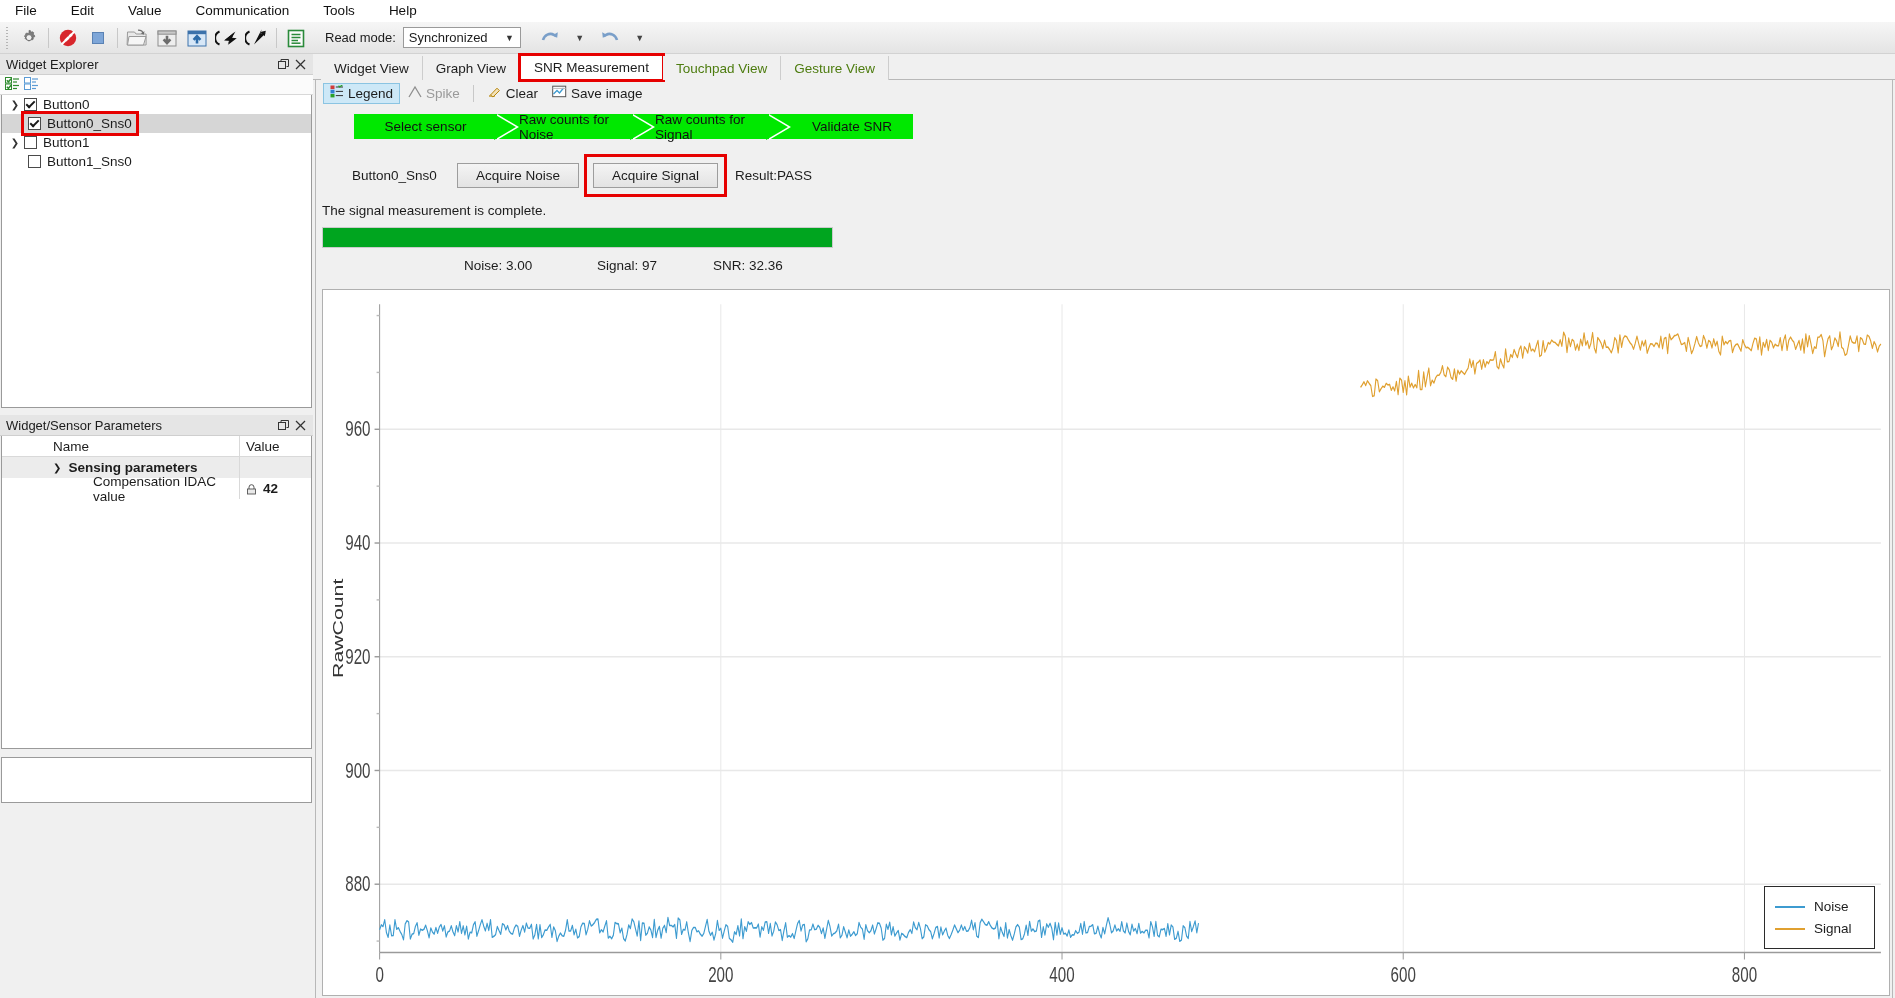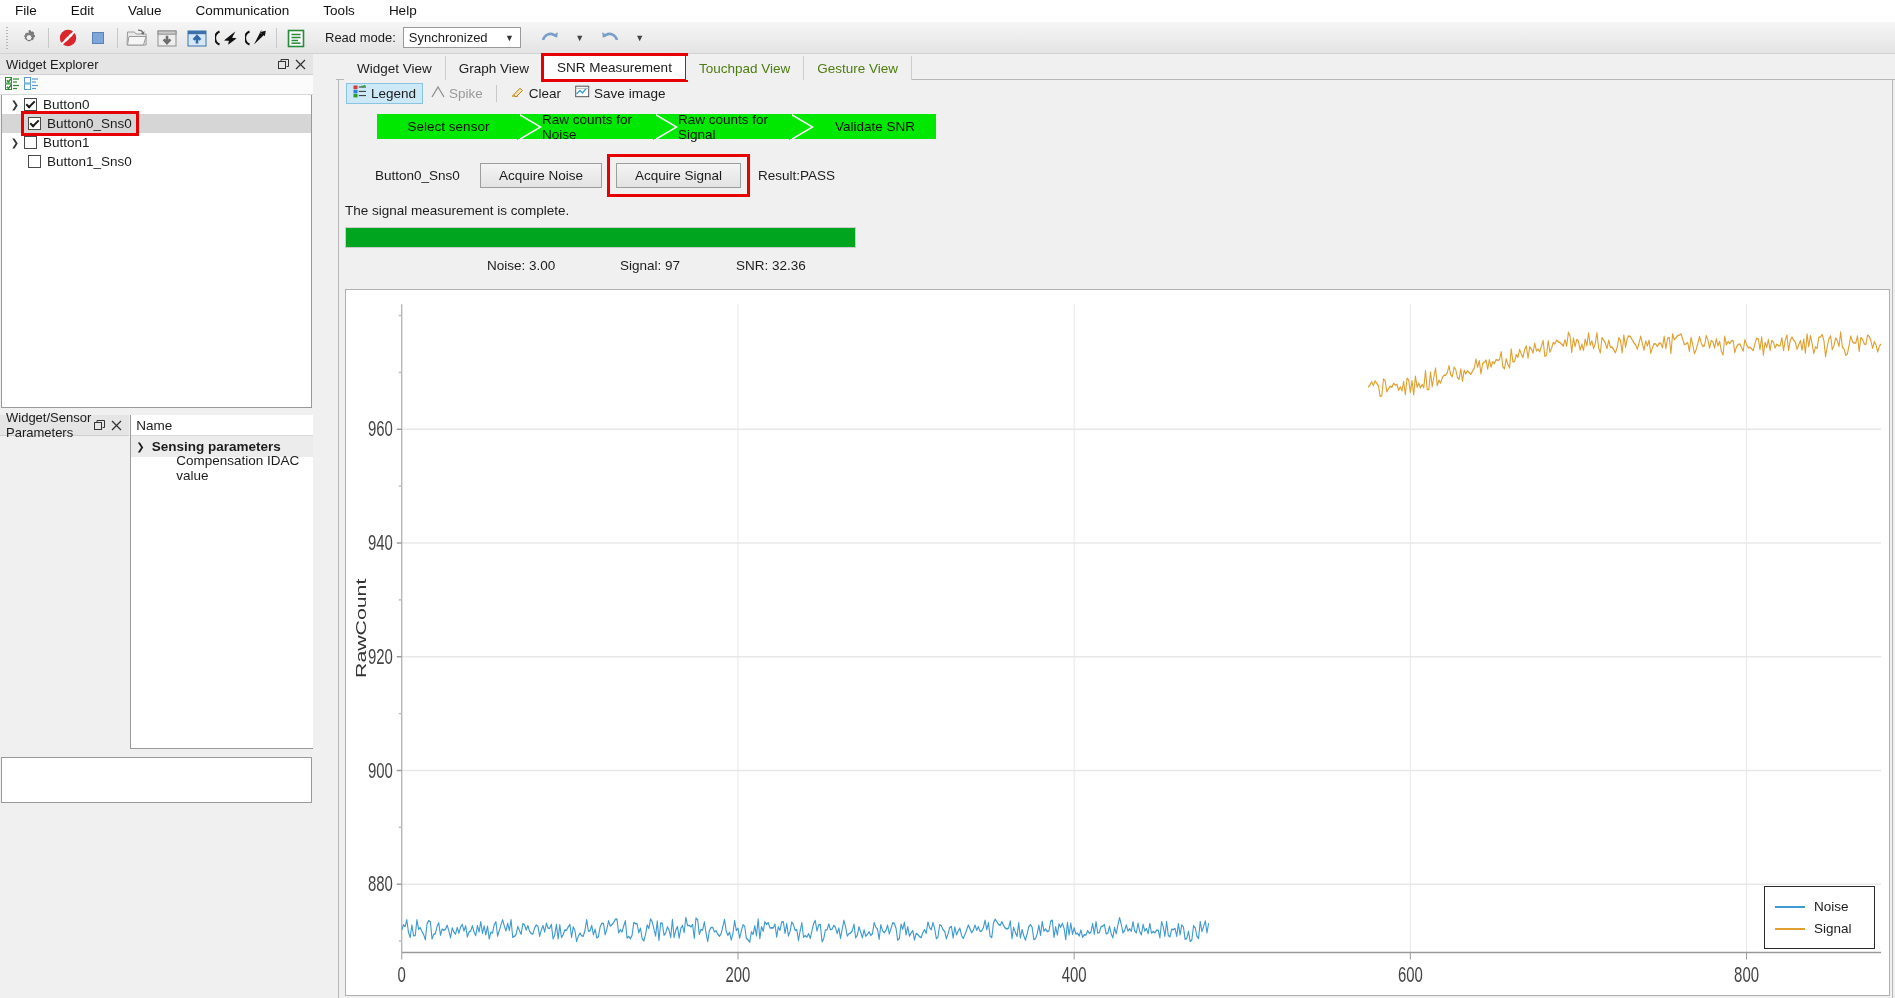--- a/index.html
+++ b/index.html
@@ -67,34 +67,34 @@
   .cb { width: 13px; height: 13px; border: 1px solid #4a4a4a; background: #fff;
         display:inline-flex; align-items:center; justify-content:center;
         margin-right: 6px; position: relative; }
   .cb.checked::after {
     content:""; position:absolute; width:7px; height:3px;
     border-left: 2px solid #1a1a1a; border-bottom: 2px solid #1a1a1a;
     transform: rotate(-45deg); margin-bottom: 2px;
   }
   .hl-red { outline: 3px solid #e60000; outline-offset: 0px; }
   
-  #param-panel { margin-top: 6px; display: flex; flex-direction: row; height: 335px; }
+  #param-panel { margin-top: 6px; display: flex; flex-direction: column; height: 335px; }
   .param-body { flex:1; background:#fff; border:1px solid #9a9a9a; border-top:none;
                 margin: 0 1px 1px 1px; }
-  .prow { display: flex; height: 21px; align-items: center; font-size: 13.5px; }
+  .prow { display: flex; height: 21px; align-items: center; font-size: 13.5px; padding-left: 46px; }
   .prow .c1 { width: 192px; border-right: 1px solid #d9d9d9; height: 100%;
               display: flex; align-items: center; padding-left: 5px; }
   .prow .c2 { flex: 1; display: flex; align-items: center; padding-left: 6px; }
   .hdrrow { background: #fff; border-bottom: 1px solid #d9d9d9; }
   .grprow { background: #ececec; font-weight: bold; }
   .grprow .c1 { border-right: 1px solid #d9d9d9; }
   #left-bottom { margin-top: 7px; height: 46px; background:#fff;
                  border: 1px solid #9a9a9a; margin-left: 1px; margin-right: 1px; }
   
-  #rightcol { flex: 1; display: flex; flex-direction: column; background: #f0f0f0; padding-left: 23px; }
+  #rightcol { flex: 1; display: flex; flex-direction: column; background: #f0f0f0; }
   #tabbar { height: 26px; display: flex; align-items: flex-end; padding-left: 8px;
             background: #f0f0f0; position: relative; }
   #tabbar::after { content:""; position:absolute; left:0; right:0; bottom:0; height:1px; background:#b8b8b8; }
   .tab { height: 24px; padding: 0 13px; display: flex; align-items: center;
          font-size: 13.5px; background: #f0f0f0; color: #1c1c1c;
          border-right: 1px solid #cdcdcd; position: relative; z-index: 2; }
   .tab.active { background: #ffffff; border: 1px solid #b8b8b8; border-bottom: 1px solid #fff;
                 height: 25px; }
   .tab.disabled { color: #4d7c0f; }
   .tab.redbox { outline: 3px solid #e60000; outline-offset: -1px; }

